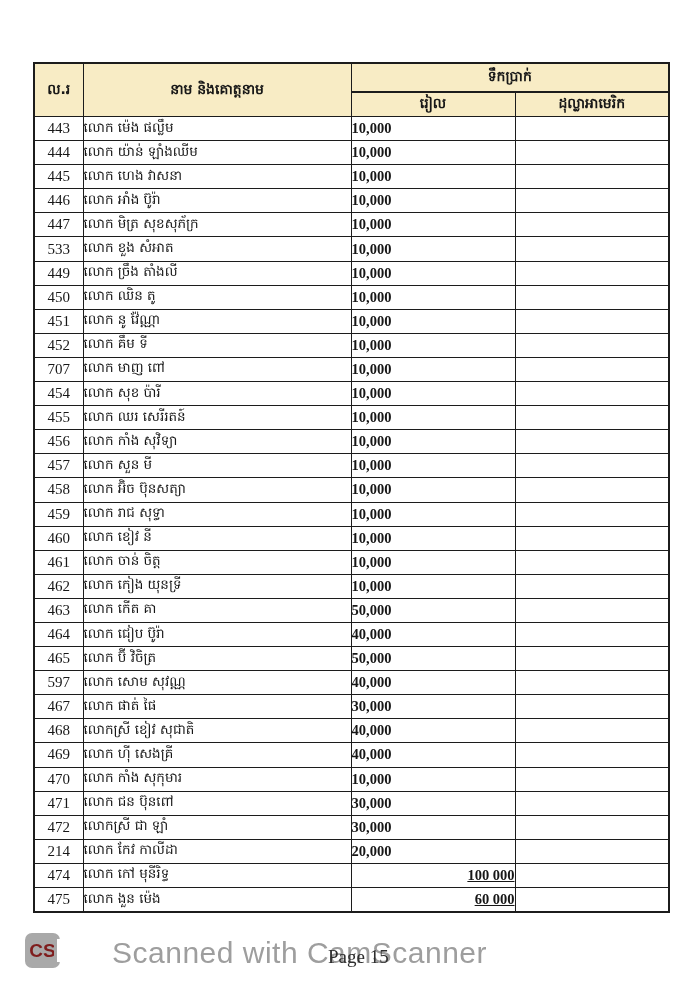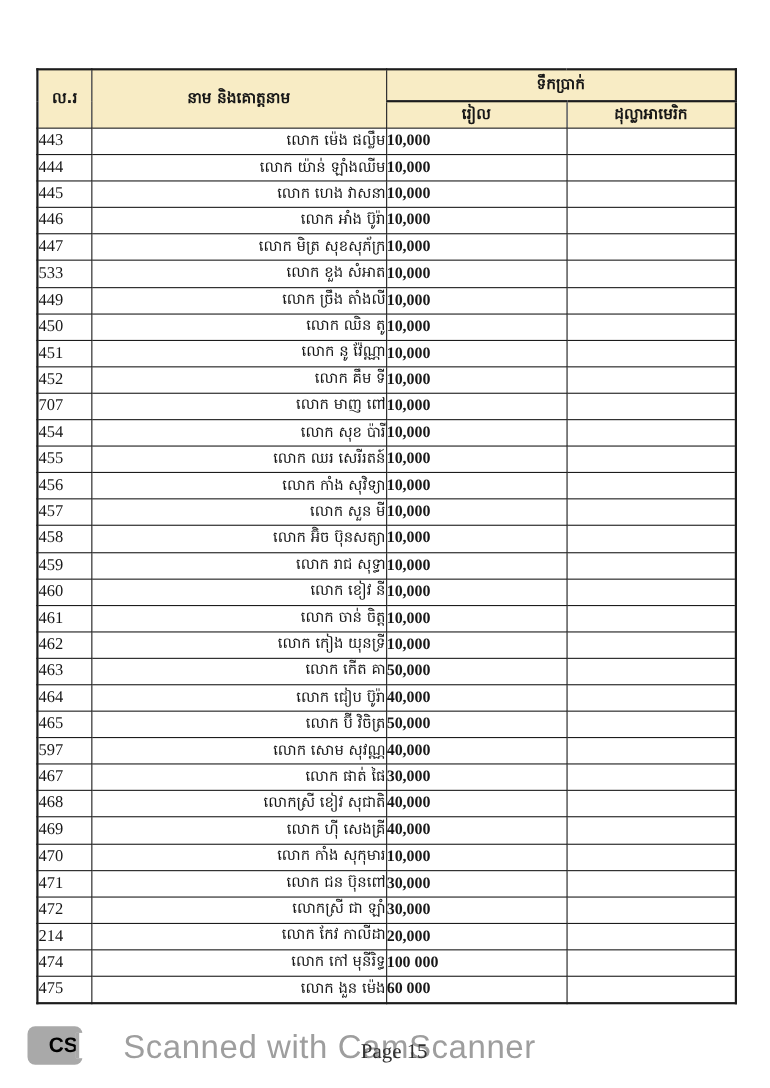--- a/index.html
+++ b/index.html
@@ -33,55 +33,54 @@
     font-size: 14px;
     color: #171717;
     text-align: center;
   }
   tr.hdr-top th { height: 27px; }
   tr.hdr-sub th { height: 23px; border-top-width: 2px; }
   th.span-head { border-bottom-width: 2px; }
 
   tbody td { height: 23.1px; font-size: 14px; color: #171717; background: #fff; }
   td.cell-no {
-    text-align: left;
+    text-align: center;
     font-family: "Liberation Serif", serif;
     font-size: 15px;
   }
   td.cell-name {
-    text-align: right;
+    text-align: left;
     padding-left: 5px;
     font-family: "DejaVu Sans", sans-serif;
     font-size: 13.5px;
   }
   td.cell-riel {
     text-align: left;
     padding-right: 14px;
     font-family: "Liberation Serif", serif;
     font-weight: bold;
     font-size: 14.5px;
   }
-  td.cell-riel.center { text-align: left; padding-right: 0; }
+  td.cell-riel.center { text-align: right; padding-right: 0; text-decoration: underline; }
   td.cell-usd { }
 
   
   .cs-logo {
     position: absolute;
     left: 25px; top: 933px;
     width: 35px; height: 35px;
     background: #a9a9a9;
     border-radius: 7px;
-    color: #000000;
+    color: #7f1d1d;
     font-family: "Liberation Sans", sans-serif;
     font-weight: bold;
     font-size: 19px;
     line-height: 35px;
     text-align: center;
     z-index: 1;
-    padding-left: 15px;
   }
   .cs-logo::after {
     content: "";
     position: absolute;
     right: -3px; top: 6px;
     width: 6px; height: 23px;
     background: #ffffff;
     border-left: 3px solid #a9a9a9;
   }
   .watermark {

